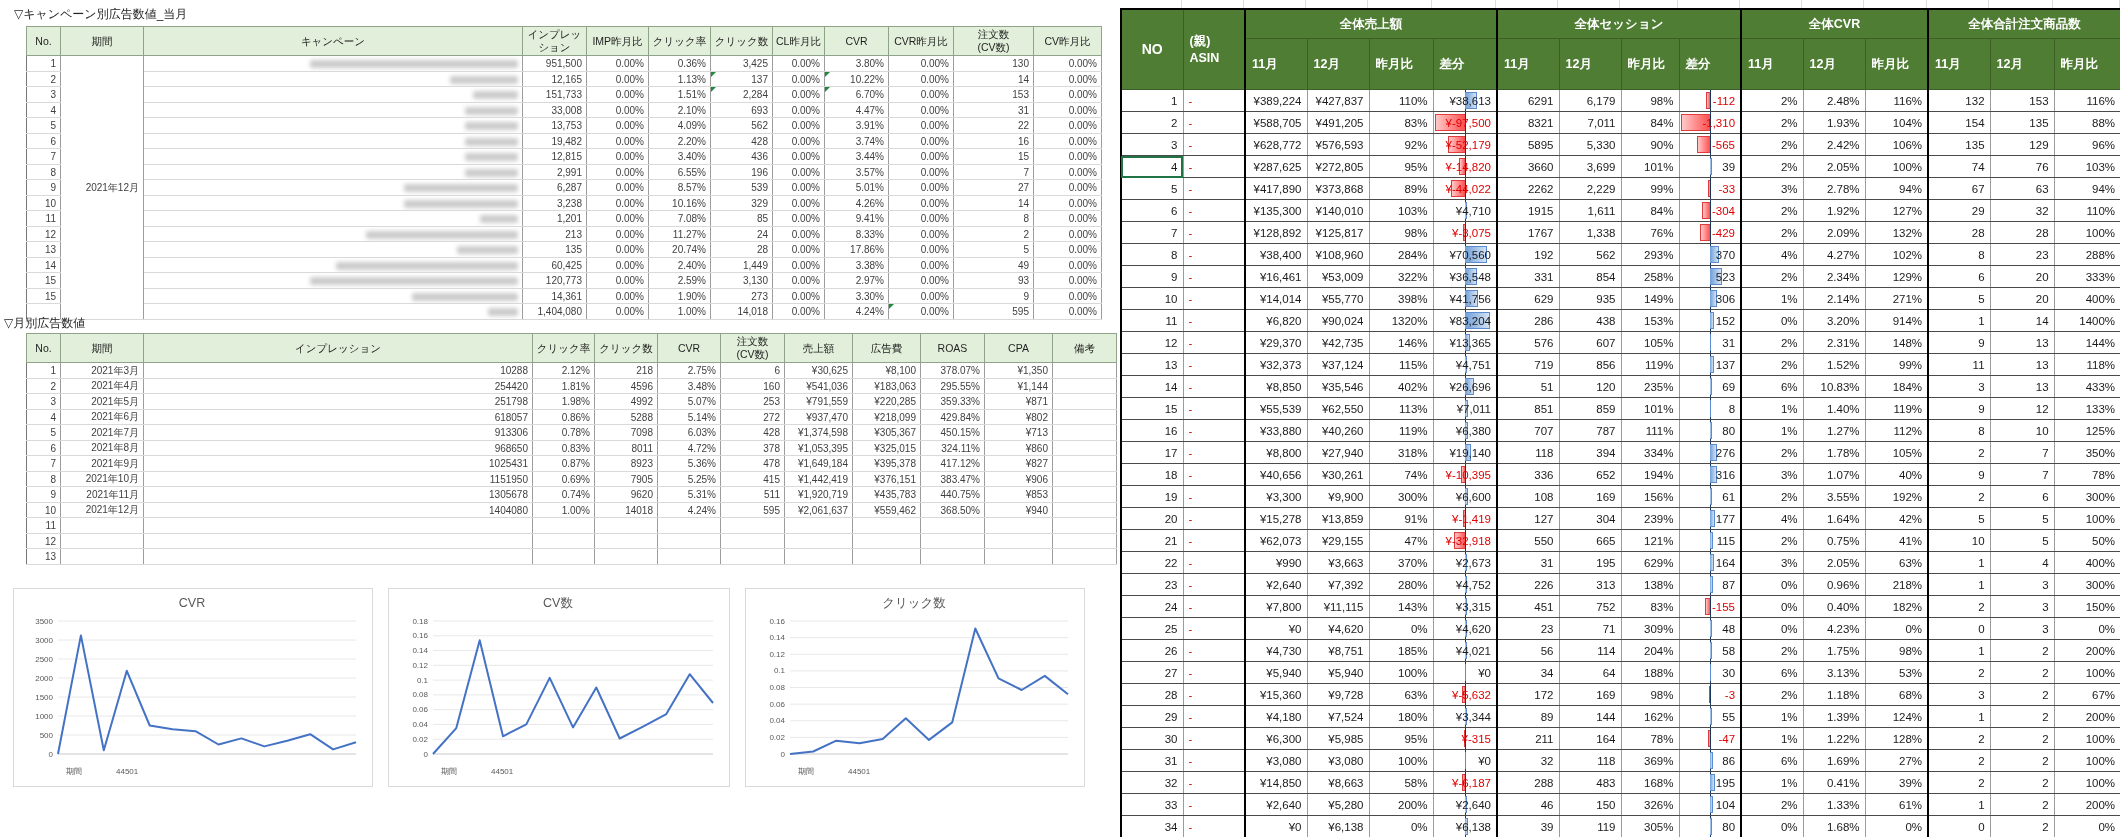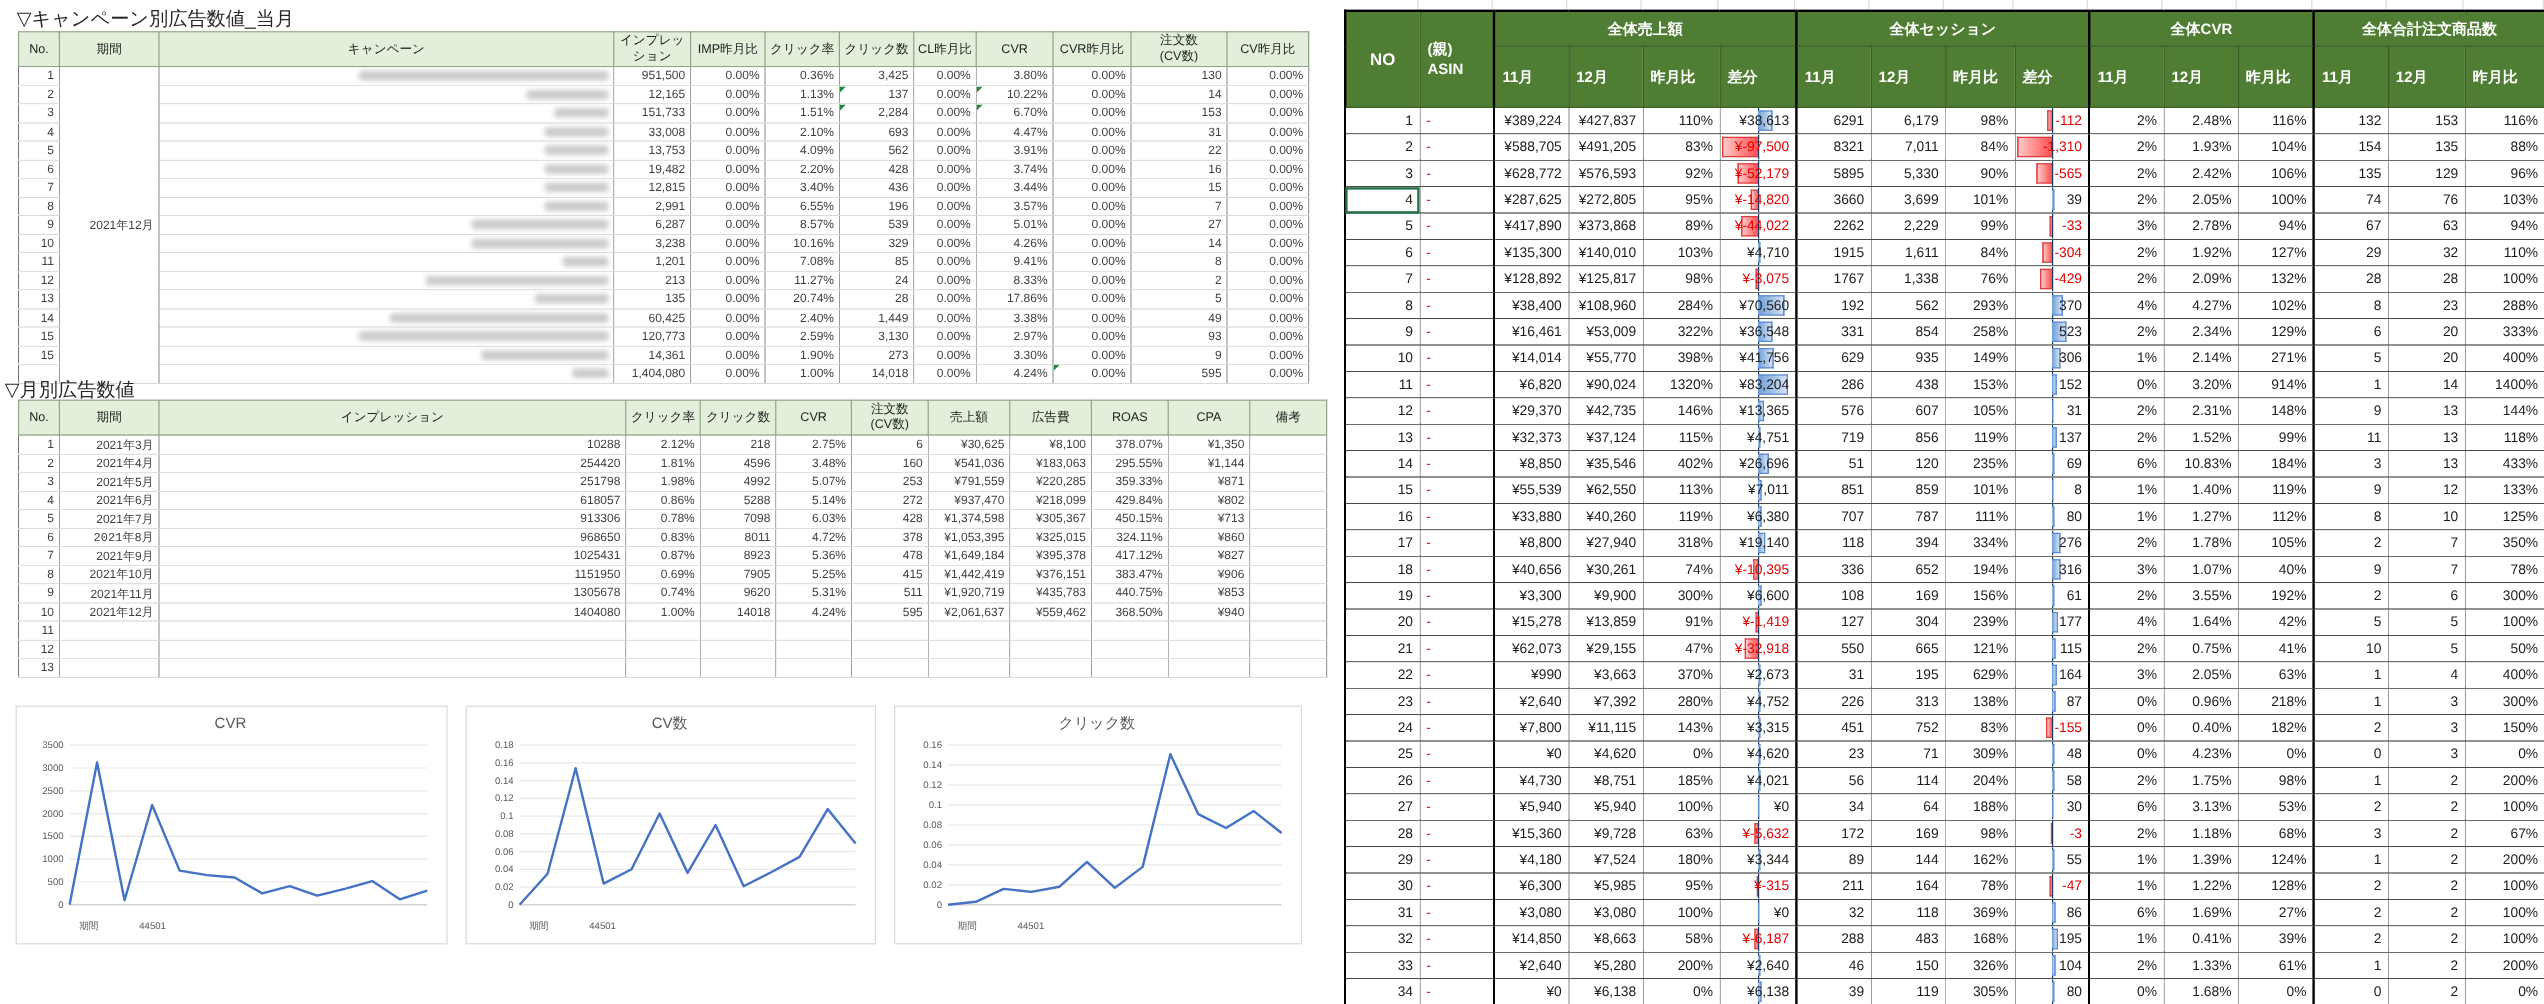--- a/index.html
+++ b/index.html
@@ -1,22 +1,22 @@
 <!DOCTYPE html>
 <html><head>
 <meta charset="utf-8">
 <style>
   html,body{margin:0;padding:0;background:#fff;}
   body{font-family:"Liberation Sans","DejaVu Sans",sans-serif;}
   #canvas{position:relative;width:2120px;height:837px;background:#fff;overflow:hidden;}
-  .sheet-title{position:absolute;font-size:16px;color:#262626;white-space:nowrap;}
+  .sheet-title{position:absolute;font-size:12px;color:#262626;white-space:nowrap;}
 
   
   table{border-collapse:collapse;table-layout:fixed;}
-  #t1,#t2{position:absolute;left:15px;border:1.5px solid #767676;}
+  #t1,#t2{position:absolute;left:26px;border:1.5px solid #767676;}
   #t1{top:26px;}
   #t2{top:333px;}
   #t1 th,#t2 th{background:#e2efda;border:1px solid #8ea387;font-weight:normal;
       font-size:10.5px;color:#1f1f1f;padding:1px 2px;white-space:pre-line;line-height:1.25;}
   #t1 td,#t2 td{border-right:1px solid #9d9d9d;border-bottom:1px solid #d9d9d9;
       font-size:10px;color:#3f3f3f;padding:0 4px;height:14.5px;text-align:right;
       position:relative;overflow:hidden;white-space:nowrap;background:#fff;}
   #t1 tr{height:14.5px} #t2 tr{height:15px}
   td.noc{background:#e2efda;border-right:1px solid #8ea387;color:#333;}
   td.period{background:#fff;text-align:center;vertical-align:middle;font-size:10px;color:#333;border-right:1px solid #9d9d9d;}
@@ -414,21 +414,21 @@
           <td>6.03%</td>
           <td>428</td>
           <td>¥1,374,598</td>
           <td>¥305,367</td>
           <td>450.15%</td>
           <td>¥713</td>
           <td></td>
         </tr>
         <tr>
           <td class="noc">6</td>
-          <td style="text-align: right; font-family: Liberation Mono, monospace;">2021年8月</td>
+          <td style="text-align: right;">2021年8月</td>
           <td>968650</td>
           <td>0.83%</td>
           <td>8011</td>
           <td>4.72%</td>
           <td>378</td>
           <td>¥1,053,395</td>
           <td>¥325,015</td>
           <td>324.11%</td>
           <td>¥860</td>
           <td></td>

